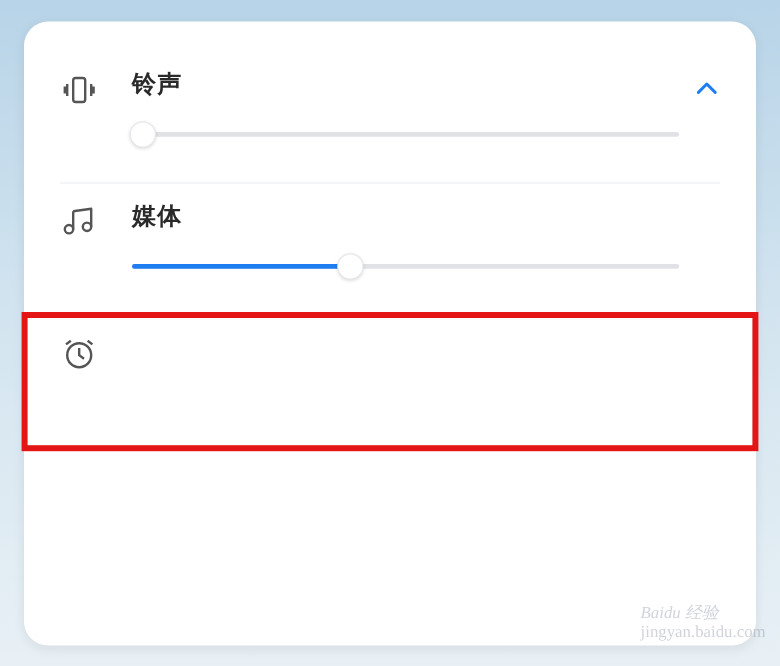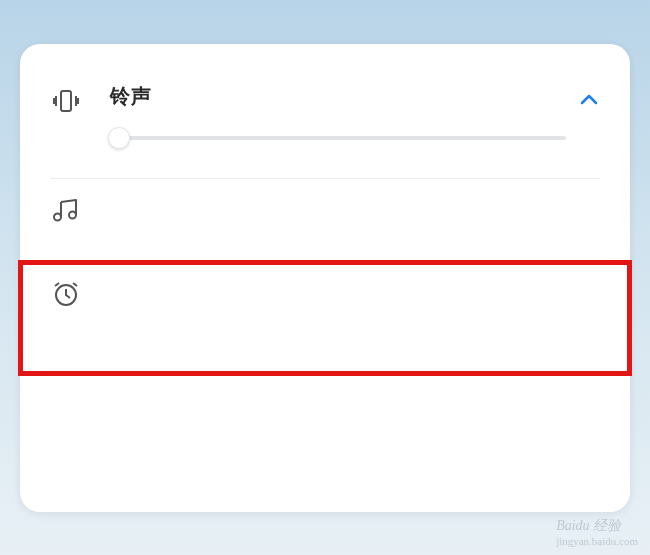--- a/index.html
+++ b/index.html
@@ -8,21 +8,21 @@
       height: 555px;
       background: linear-gradient(to bottom, #b8d4e8 0%, #d4e5f0 50%, #e8f0f5 100%);
       font-family: -apple-system, "Helvetica Neue", Arial, sans-serif;
       display: flex;
       align-items: center;
       justify-content: center;
       position: relative;
     }
     .panel {
       width: 610px;
-      height: 468px;
+      height: 520px;
       background: #ffffff;
       border-radius: 20px;
       padding: 25px 30px 10px 30px;
       box-shadow: 0 2px 10px rgba(0,0,0,0.08);
       filter: blur(0.5px);
     }
     .volume-row {
       display: flex;
       align-items: flex-start;
       padding: 14px 0 30px 0;
@@ -92,28 +92,28 @@
       border: 5px solid #e41515;
       left: 18px;
       top: 260px;
       width: 614px;
       height: 116px;
       pointer-events: none;
     }
     .watermark {
       position: absolute;
       right: 12px;
-      bottom: 8px;
+      bottom: 19px;
       font-size: 14px;
       color: rgba(120,130,150,0.35);
       font-style: italic;
       font-family: Georgia, serif;
       pointer-events: none;
     }
-    .watermark small { display:block; font-size:11px; text-align:right; font-style:normal;}
+    .watermark small { display:block; font-size:14px; text-align:right; font-style:normal;}
   </style>
 </head>
 <body>
 
 <div class="panel">
 
   <div class="volume-row">
     <div class="icon-cell">
       <svg class="icon-svg" width="32" height="32" viewBox="0 0 32 32">
         <rect x="11" y="6" width="10" height="20" rx="2"></rect>
@@ -139,20 +139,29 @@
 
   <div class="volume-row divider">
     <div class="icon-cell">
       <svg class="icon-svg" width="32" height="32" viewBox="0 0 32 32">
         <path d="M11 7 L26 5 L26 20" stroke-linejoin="round"></path>
         <path d="M11 7 L11 22"></path>
         <circle cx="7.5" cy="22" r="3.5"></circle>
         <circle cx="22.5" cy="20" r="3.5"></circle>
       </svg>
     </div>
+    <div class="content-cell">
+      <span class="row-label">媒体</span>
+      <div class="slider-track">
+        <div class="track-bg">
+            <div class="track-fill" style="width:40%"></div>
+          </div>
+        <div class="thumb" style="left:40%"></div>
+      </div>
+    </div>
     <div class="chevron"></div>
   </div>
 
   <div class="volume-row divider">
     <div class="icon-cell">
       <svg class="icon-svg" width="32" height="32" viewBox="0 0 32 32">
         <circle cx="16" cy="17" r="10"></circle>
         <path d="M16 11 L16 17 L20 20"></path>
         <path d="M5 8 L9 5 M27 8 L23 5"></path>
       </svg>

